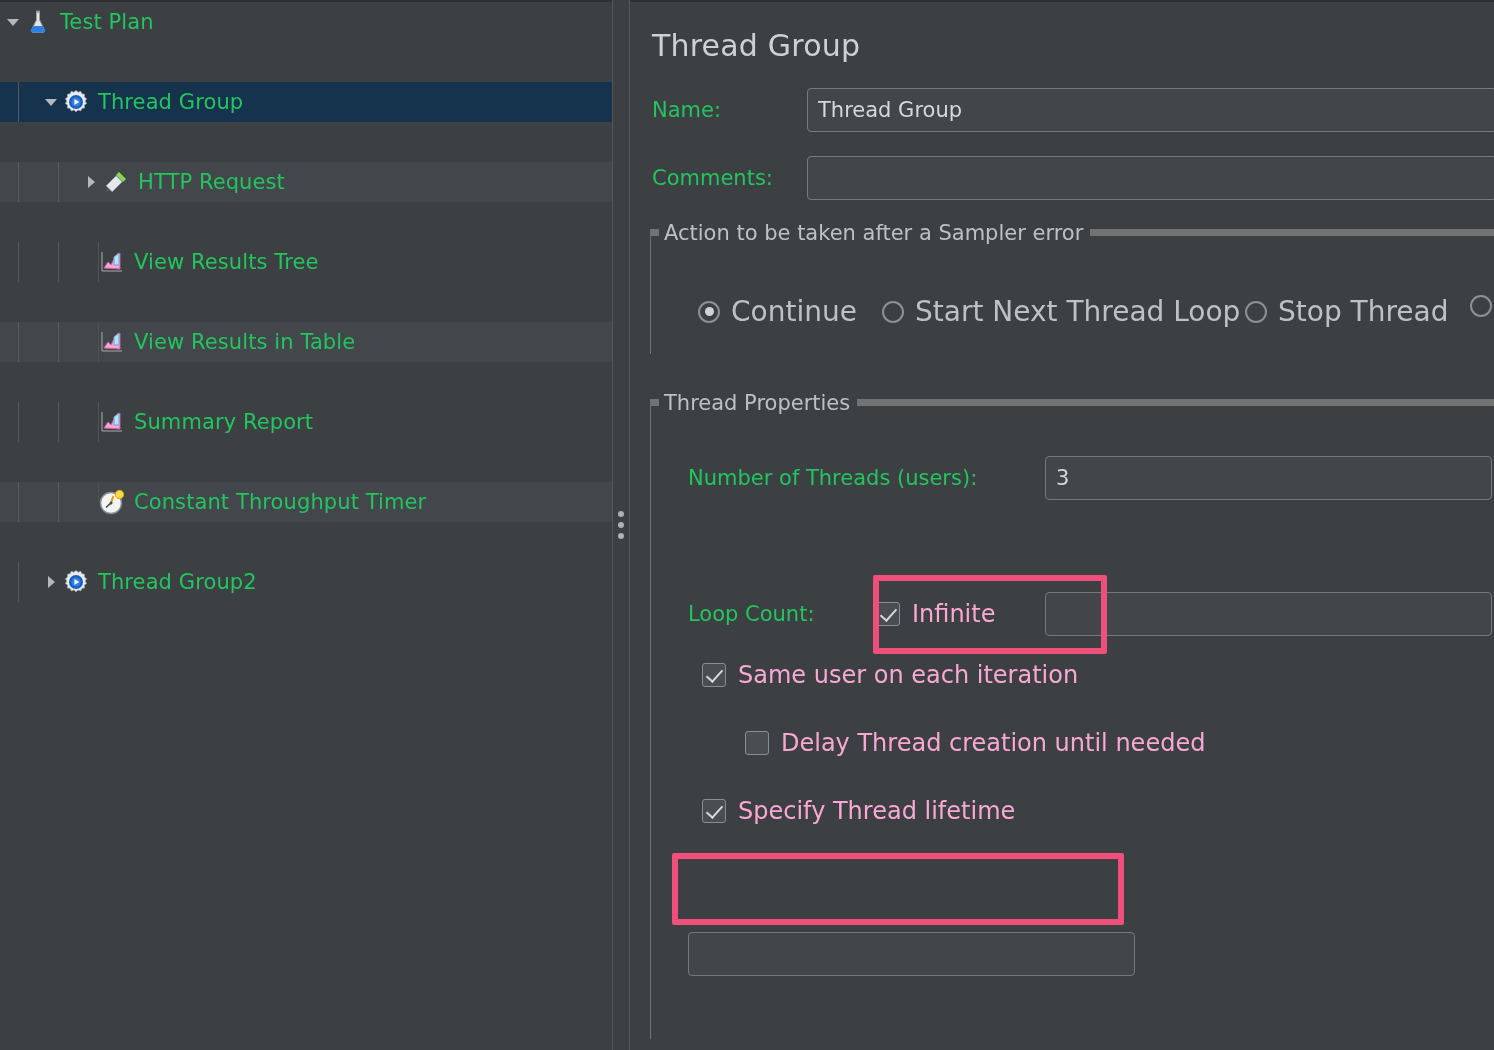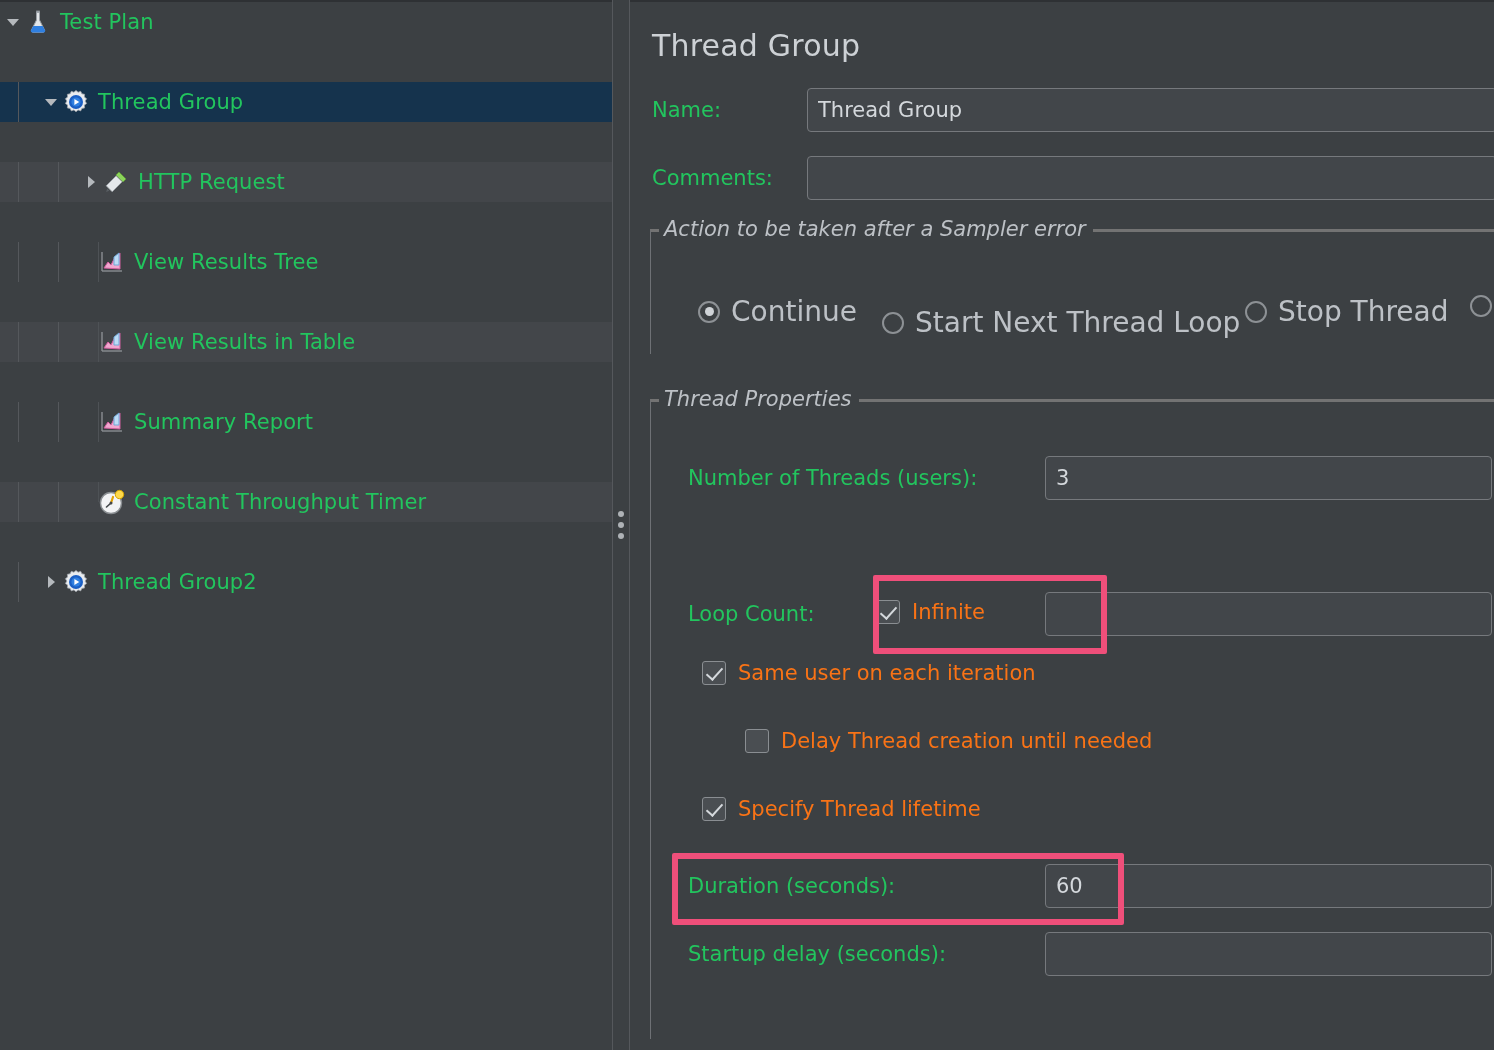--- a/index.html
+++ b/index.html
@@ -112,23 +112,22 @@
     font-family: "DejaVu Sans", "Liberation Sans", sans-serif;
     padding: 4px 10px;
     height: 44px;
     line-height: 34px;
     outline: none;
   }
 
   
   .group-box {
     position: absolute;
-    border-top: 3px solid #737373;
+    border-top: 7px solid #737373;
     border-left: 1px solid #6e7175;
-    font-style: italic;
   }
   .group-title {
     position: absolute;
     top: -15px; left: 8px;
     background: #3c4043;
     padding: 0 7px 0 5px;
     color: #bdc1c6;
     font-size: 21px;
     white-space: nowrap;
   }
@@ -148,21 +147,21 @@
   }
   .radio-mark.checked::after {
     content:""; width: 9px; height: 9px; border-radius: 50%;
     background: #cfd3d7;
   }
 
   
   .check-item {
     position: absolute;
     display:flex; align-items:center; gap: 12px;
-    color: #f97316; font-size: 21px; white-space: nowrap;
+    color: #f9a8d4; font-size: 24px; white-space: nowrap;
   }
   .check-mark {
     width: 24px; height: 24px;
     border: 1px solid #8a8e92;
     border-radius: 3px;
     background: #4a4e52;
     display:inline-flex; align-items:center; justify-content:center;
     flex:0 0 auto;
     position: relative;
   }
@@ -361,21 +360,21 @@
     </div>
 
     <div class="group-box" style="left:20px; top:227px; width:845px; height:125px;">
       <span class="group-title">Action to be taken after a Sampler error</span>
     </div>
 
     <div class="radio-item" style="left:68px; top:293px;">
       <span class="radio-mark checked"></span>
       <span>Continue</span>
     </div>
-    <div class="radio-item" style="left:252px; top:293px;margin-top:11px;">
+    <div class="radio-item" style="left:252px; top:293px;">
       <span class="radio-mark"></span>
       <span>Start Next Thread Loop</span>
     </div>
     <div class="radio-item" style="left:615px; top:293px;">
       <span class="radio-mark"></span>
       <span>Stop Thread</span>
     </div>
     <div class="radio-item" style="left:840px; top:293px;">
       <span class="radio-mark"></span>
       <span></span>
@@ -409,27 +408,22 @@
     <div class="check-item" style="left:72px; top:727px;margin-left:43px;">
       <span class="check-mark"></span>
       <span>Delay Thread creation until needed</span>
     </div>
 
     <div class="check-item" style="left:72px; top:795px;">
       <span class="check-mark checked"></span>
       <span>Specify Thread lifetime</span>
     </div>
 
-    <div class="field-row" style="left:58px; top:862px;">
-      <span class="field-label" style="width:357px">Duration (seconds):</span>
-      <input class="text-input" style="width: 447px;" value="60">
-    </div>
 
     <div class="field-row" style="left:58px; top:930px;">
-      <span class="field-label" style="width:357px">Startup delay (seconds):</span>
       <input class="text-input" style="width: 447px;" value="">
     </div>
 
     <div class="annot" style="left:243px; top:573px; width:234px; height:79px;"></div>
     <div class="annot" style="left:42px; top:851px; width:452px; height:72px;"></div>
 
   </div>
 </div>
 
 </body></html>

